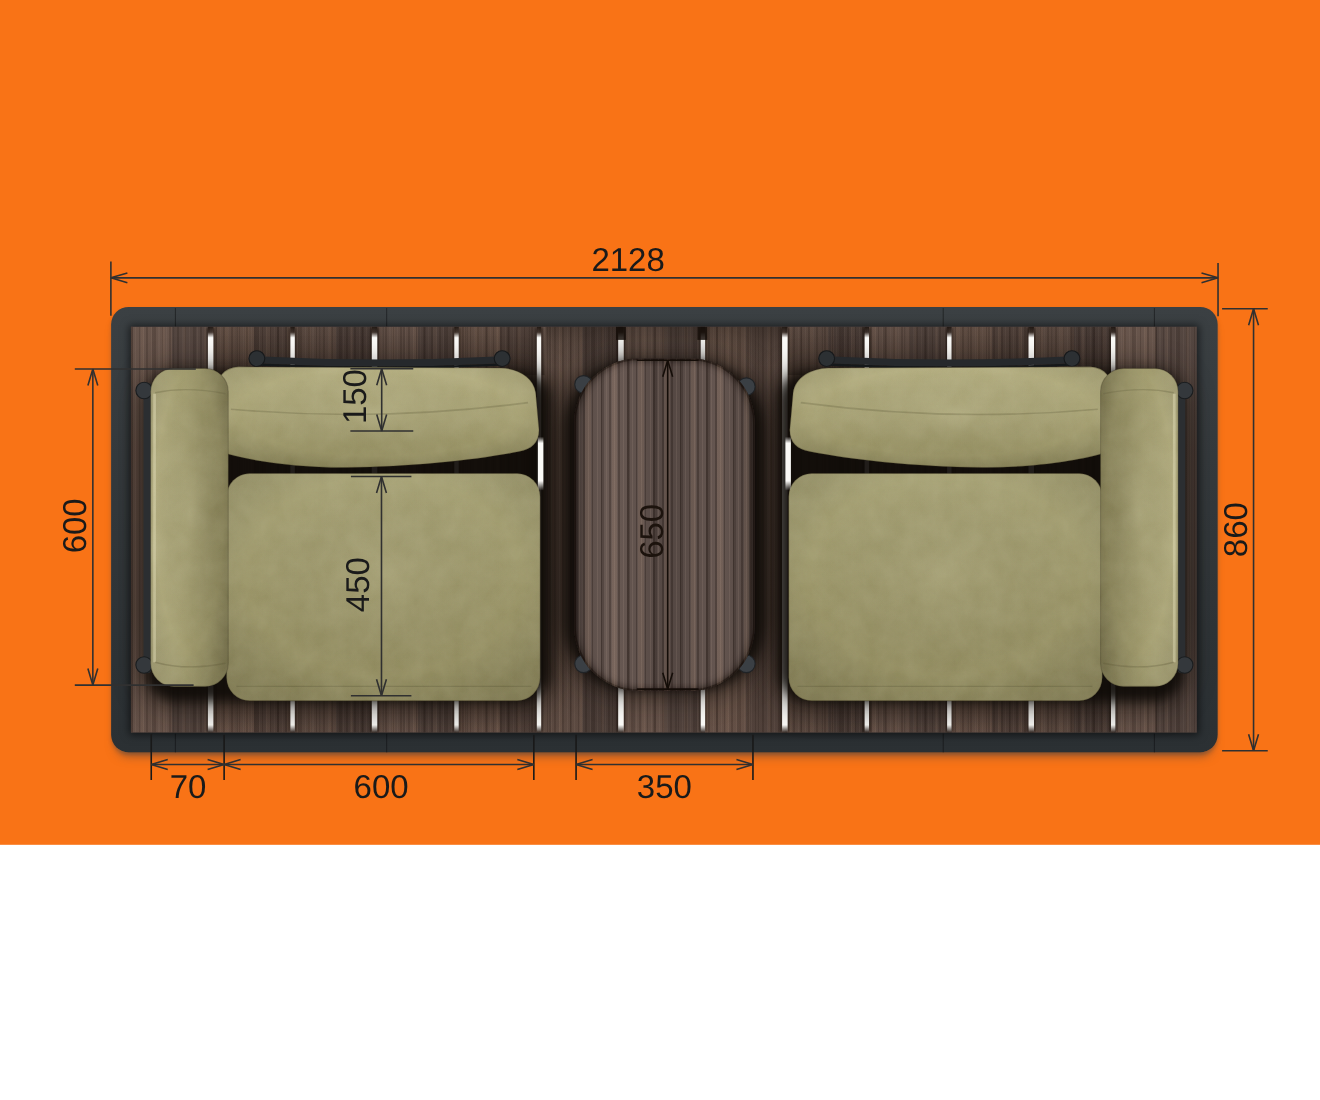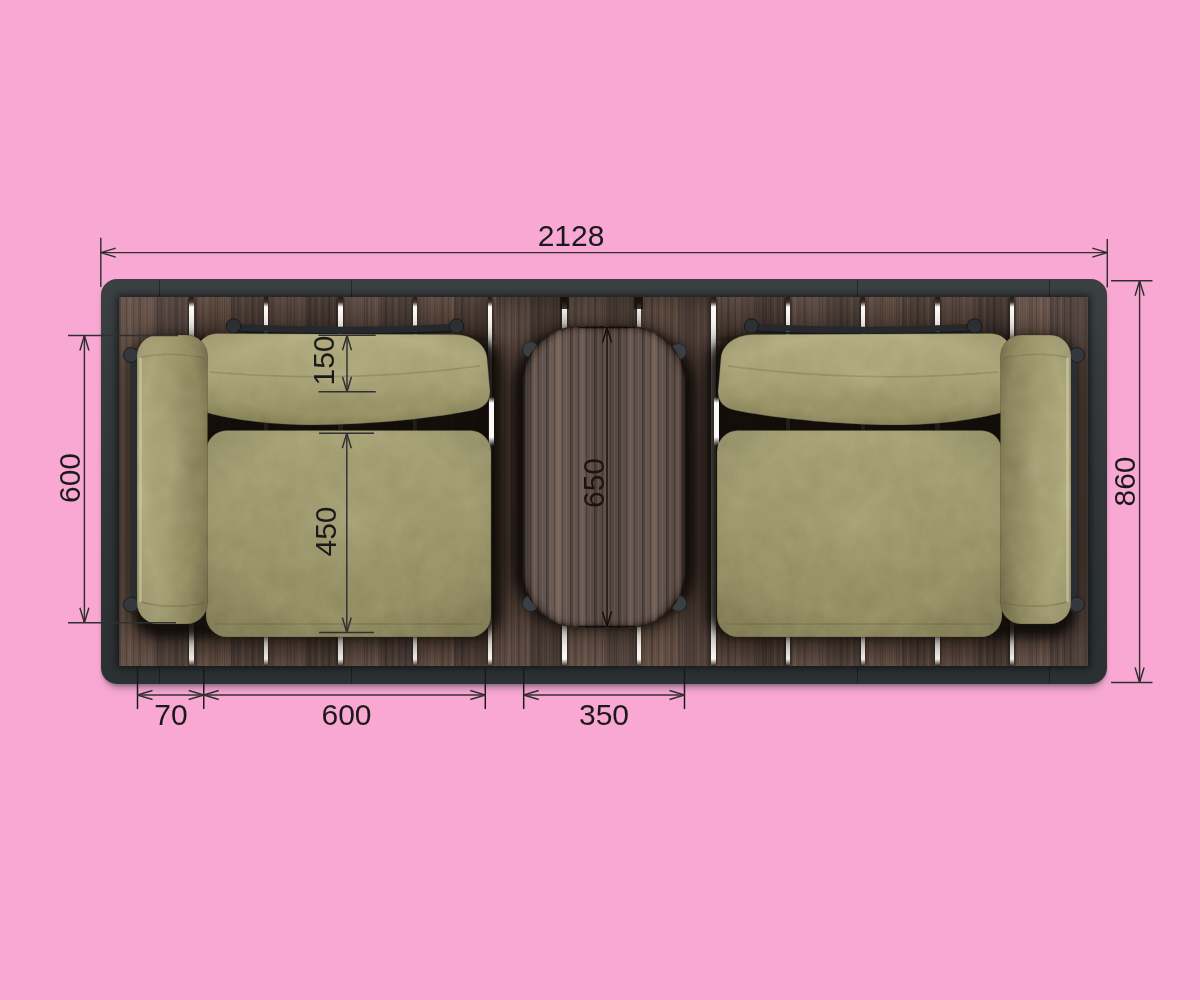--- a/index.html
+++ b/index.html
@@ -5,21 +5,21 @@
   html,body{margin:0;padding:0;background:#ffffff;width:1200px;height:1000px;overflow:hidden;}
   *{box-sizing:border-box;}
   body{font-family:"Liberation Sans", sans-serif;}
   .abs{position:absolute;}
   .slit{top:0;bottom:0;width:4.6px;background:linear-gradient(180deg, rgba(24,16,11,.8) 0px, rgba(30,20,14,.3) 5px, #fbfaf7 10px, #fbfaf7 calc(100% - 7px), rgba(24,16,11,.45) 100%);
     box-shadow:2.5px 0 2px -1px rgba(28,18,12,.55), -2.5px 0 2px -1px rgba(28,18,12,.55);}
   .foot{width:17px;height:17px;border-radius:50%;background:#3a3f44;border:1.5px solid #202326;}
 </style>
 </head>
 <body>
-<div class="abs" style="left:0;top:0;width:1200px;height:1000px;background:#f9a8d4;text-decoration:underline;">
+<div class="abs" style="left:0;top:0;width:1200px;height:768px;background:#f97316;text-decoration:underline;">
 
 <div class="abs" style="left:100.8px;top:279.3px;width:1006.5px;height:404.7px;border-radius:16px;
   background:linear-gradient(180deg,#3b4043 0%,#33383b 45%,#2b3033 100%);
   box-shadow:0 8px 10px -6px rgba(60,62,68,.6), 0 2px 3px rgba(60,62,68,.25);"></div>
 
 <div class="abs" style="left:159.2px;top:280px;width:1.3px;height:16.5px;background:rgba(10,12,13,.45);"></div>
 
 <div class="abs" style="left:351px;top:280px;width:1.3px;height:16.5px;background:rgba(10,12,13,.45);"></div>
 
 <div class="abs" style="left:857px;top:280px;width:1.3px;height:16.5px;background:rgba(10,12,13,.45);"></div>

